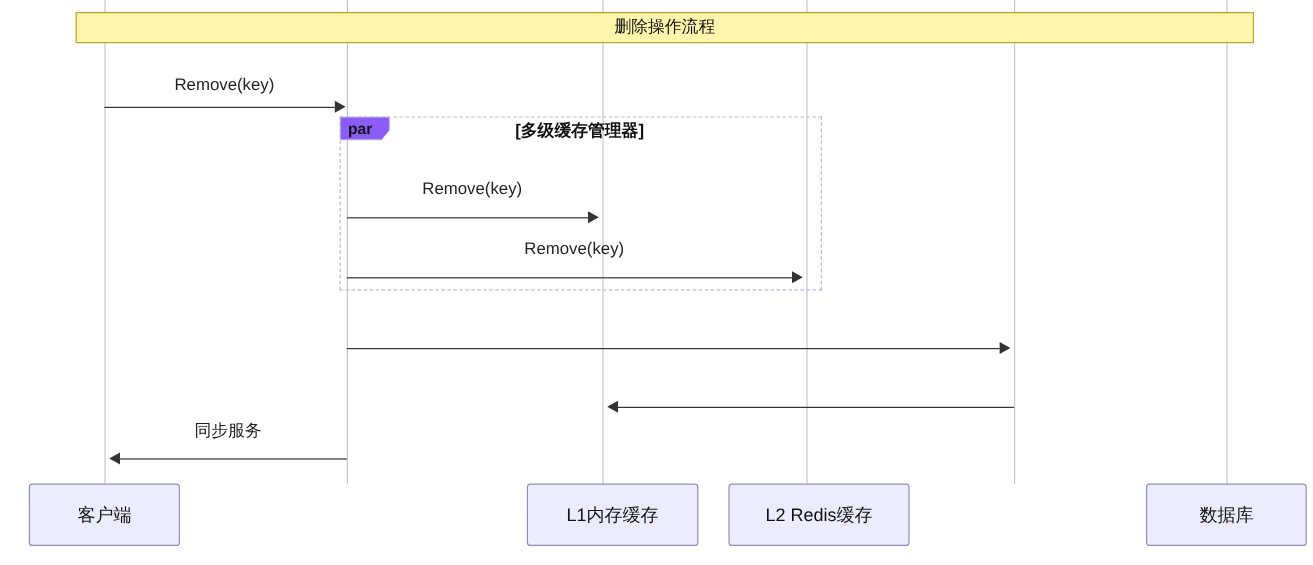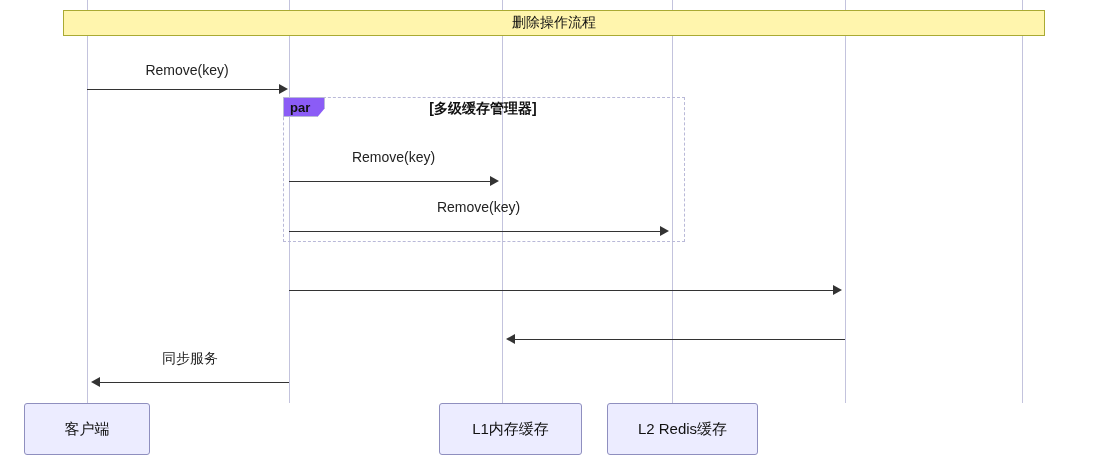--- a/index.html
+++ b/index.html
@@ -70,14 +70,17 @@
 
   <div class="actor" style="left:24px;width:126px">
     <span>客户端</span>
   </div>
   <div class="actor" style="left:439px;width:143px">
     <span>L1内存缓存</span>
   </div>
   <div class="actor" style="left:607px;width:151px">
     <span>L2 Redis缓存</span>
   </div>
+  <div class="actor" style="left:955px;width:134px">
+    <span>数据库</span>
+  </div>
 
 </div>
 
 </body></html>

